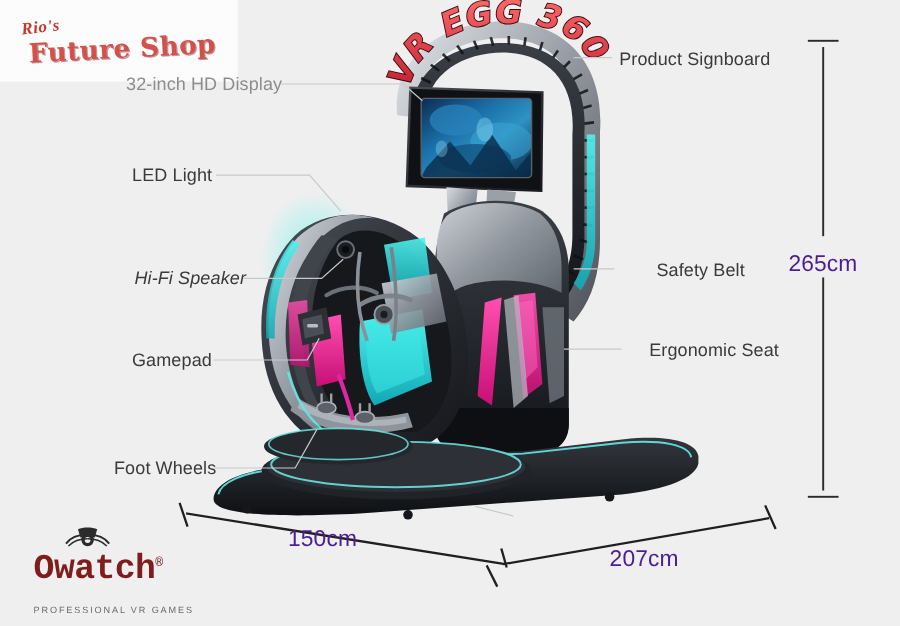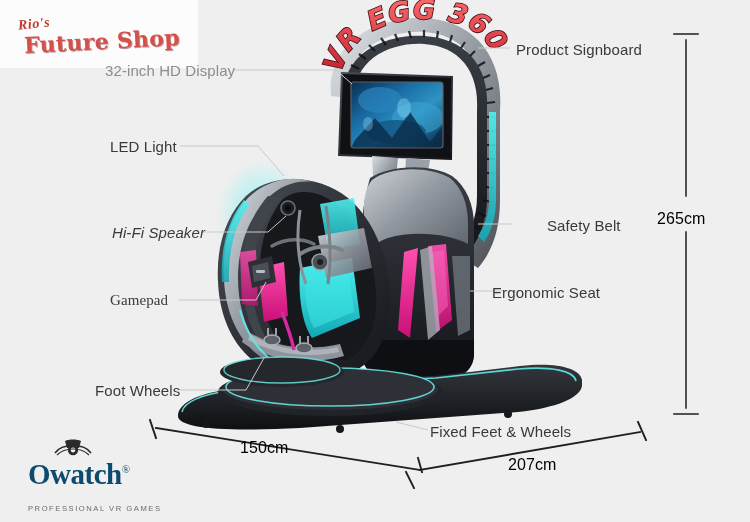--- a/index.html
+++ b/index.html
@@ -43,38 +43,38 @@
   }
 
   
   .label {
     position: absolute;
     font-size: 15px;
     color: #3a3a3a;
     white-space: nowrap;
     letter-spacing: .1px;
   }
-  .label.dim { font-size: 16px; color: #000000; }
+  .label.dim { font-size: 19px; color: #4c1d95; }
   .label.faded { color: #8d8d8d; }
 
   svg.overlay {
     position: absolute; left: 0; top: 0;
     width: 750px; height: 522px;
     pointer-events: none;
   }
 
   
   .machine { position: absolute; left: 0; top: 0; width: 750px; height: 522px; }
 
   
   .logo { position: absolute; left: 28px; top: 438px; }
   .logo-eye { position: relative; width: 42px; height: 22px; margin-left: 24px; }
   .logo-name {
-    font-family: Liberation Serif, serif;
-    font-size: 29px; font-weight: bold; color: #0c4a6e;
+    font-family: Liberation Mono, monospace;
+    font-size: 29px; font-weight: bold; color: #7f1d1d;
     letter-spacing: -.5px; line-height: 1;
   }
   .logo-reg { font-size: 11px; vertical-align: super; font-weight: normal; }
   .logo-tag {
     font-size: 7.6px; color: #6a6a6a;
     letter-spacing: 1.55px; margin-top: 15px;
   }
 </style>
 </head>
 <body>
@@ -347,27 +347,26 @@
   </svg>
 
   <div class="watermark">
     <div class="wm-rio">Rio's</div>
     <div class="wm-future">Future Shop</div>
   </div>
 
   <div class="label faded" style="left:105px; top:62px;">32-inch HD Display</div>
   <div class="label" style="left:110px; top:138px;">LED Light</div>
   <div class="label" style="left:112px; top:224px;font-style:italic;">Hi-Fi Speaker</div>
-  <div class="label" style="left:110px; top:292px;font-family:Liberation Serif, serif;">Gamepad</div>
+  <div class="label" style="left:110px; top:292px;">Gamepad</div>
   <div class="label" style="left:95px; top:382px;">Foot Wheels</div>
 
   <div class="label" style="left:516px; top:41px;">Product Signboard</div>
   <div class="label" style="left:518px; top:217px;margin-left:29px;">Safety Belt</div>
-  <div class="label" style="left:492px; top:284px;">Ergonomic Seat</div>
-  <div class="label" style="left:430px; top:423px;">Fixed Feet &amp; Wheels</div>
+  <div class="label" style="left:541px; top:284px;">Ergonomic Seat</div>
 
   <div class="label dim" style="left:240px; top:439px;">150cm</div>
   <div class="label dim" style="left:508px; top:456px;">207cm</div>
   <div class="label dim" style="left:657px; top:210px;">265cm</div>
 
   <div class="logo">
     <div class="logo-eye">
       <svg viewBox="0 0 42 22" width="42" height="22" xmlns="http://www.w3.org/2000/svg">
         <path d="M3 15 C10 5 32 5 39 15" fill="none" stroke="#2b2b2b" stroke-width="1.6"></path>
         <path d="M13 3 C17 1 25 1 29 3 L27 10 L15 10 Z" fill="#2b2b2b"></path>

